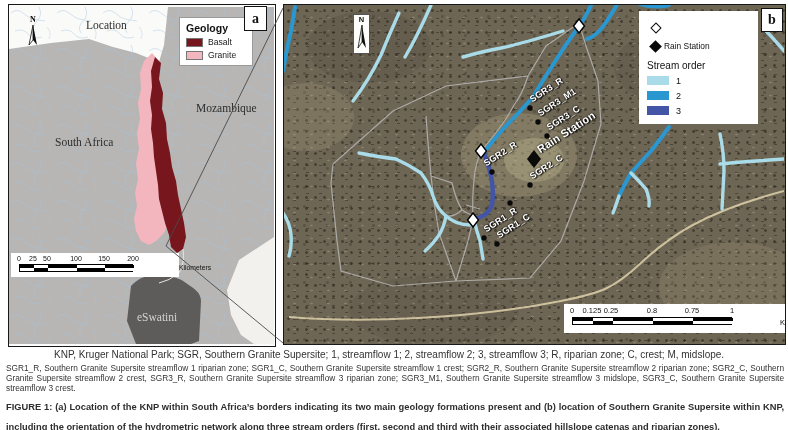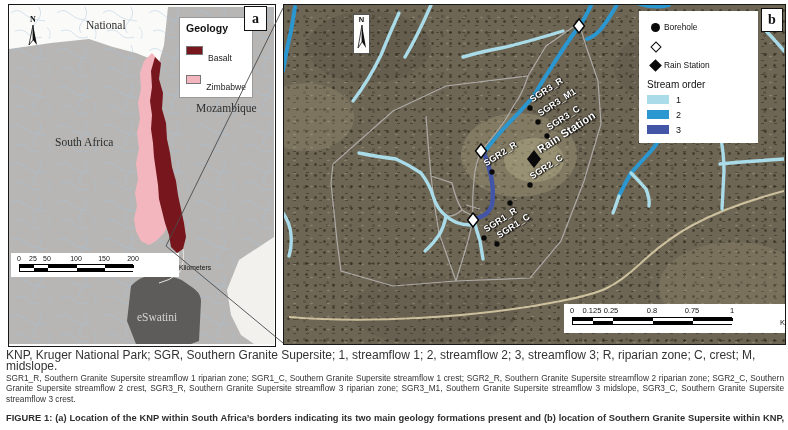--- a/index.html
+++ b/index.html
@@ -16,21 +16,21 @@
     font-family:"Liberation Serif", serif; font-weight:bold; font-size:14px; color:#111; }
 
   
   .country-label { position:absolute; font-family:"Liberation Serif", serif; font-size:11.5px; color:#2d2d2d; z-index:10; white-space:nowrap; }
   #label-eswatini { color:#d5d4d2; }
 
   #legend-a { position:absolute; left:170px; top:12px; width:74px; background:#fff; border:1px solid #9a9a9a; padding:4px 6px 5px 6px; z-index:30; }
   #legend-a .lg-title { font-weight:bold; font-size:10.5px; color:#111; margin-bottom:3px; }
   .geo-row { display:flex; align-items:center; margin-top:3px; }
   .geo-swatch { width:17px; height:9px; margin-right:5px; border:0.5px solid #777; }
-  .geo-label { font-size:8.6px; color:#222;margin-top:16px; }
+  .geo-label { font-size:8.6px; color:#222; }
 
   .scalebox { position:absolute; background:#fff; z-index:30; }
   #scalebox-a { left:2px; top:248px; width:168px; height:24px; }
   #scalebox-b { left:280px; top:299px; width:222px; height:29px; }
   .sb-tick { position:absolute; transform:translateX(-50%); font-size:7px; color:#111; top:2px; }
   #scalebox-b .sb-tick { font-size:7.5px; }
   .sb-bar { position:absolute; border:0.8px solid #000; font-size:0; line-height:0; }
   .sb-row { height:3px; white-space:nowrap; font-size:0; }
   .sb-seg { display:inline-block; height:3px; vertical-align:top; }
   .sb-unit { position:absolute; font-size:6.8px; color:#111;padding-left:44px; }
@@ -62,21 +62,21 @@
   .sym-dot { width:9px; height:9px; border-radius:50%; background:#0a0a0a; }
   .sym-gauge { width:8px; height:8px; border:1.4px solid #0a0a0a; background:#fff; transform:rotate(45deg); }
   .sym-rain { width:9px; height:9px; background:#0a0a0a; transform:rotate(45deg); }
   .lb-so-title { font-weight:normal; font-size:10px; color:#111; margin:4px 0 2px 0; }
   .so-row { display:flex; align-items:center; height:15px; }
   .so-swatch { width:22px; height:9px; margin-right:7px; }
   .so-label { font-size:9px; color:#111; }
 
   
   #caption { position:absolute; left:6px; top:350px; width:778px; color:#333; }
-  #abbrev-line { font-size:12px; line-height:10.5px; }
+  #abbrev-line { font-size:10px; line-height:10.5px;margin-left:48px; }
   #site-line { font-size:8.3px; line-height:10.3px; text-align:justify; margin-top:2px; }
   #figure-caption { font-size:9.3px; line-height:20px; font-weight:bold; color:#2e2e2e; text-align:justify; margin-top:4px; }
 
   #leader-svg { position:absolute; left:0; top:0; z-index:45; pointer-events:none; }
 </style>
 </head>
 <body>
 
 <div id="canvas">
 
@@ -98,34 +98,34 @@
       <polygon points="143,48 150,56 149,71 152,86 150,101 154,116 155,131 158,146 160,161 164,176 166,191 165,206 160,218 155,228 147,236 140,240 132,236 127,226 125,214 128,201 126,188 129,174 127,158 130,144 128,128 131,114 129,98 132,84 131,68 135,56" fill="#f3b6bf"></polygon>
       <polygon points="146,52 152,58 150,74 154,88 153,104 157,118 158,134 161,148 163,162 167,176 169,190 172,204 175,218 177,232 174,244 168,248 162,242 160,230 156,218 153,206 150,194 149,180 147,166 145,152 144,138 142,124 143,110 141,96 143,82 142,66" fill="#77161d"></polygon>
       <path d="M174,244 Q176,258 170,268 Q160,276 150,278" fill="none" stroke="#e6e5e3" stroke-width="1"></path>
       <g>
         <text x="24" y="17" text-anchor="middle" font-size="8" font-weight="bold" font-family="Liberation Serif, serif" fill="#111">N</text>
         <path d="M24,20 L20,40 L24,35 Z" fill="#fff" stroke="#111" stroke-width="0.8"></path>
         <path d="M24,20 L28,40 L24,35 Z" fill="#111"></path>
       </g>
     </svg>
 
-    <span class="country-label" id="label-zimbabwe" style="left:77px; top:14px;">National</span>
+    <span class="country-label" id="label-zimbabwe" style="left:77px; top:14px;">Location</span>
     <span class="country-label" id="label-mozambique" style="left:187px; top:97px;">Mozambique</span>
     <span class="country-label" id="label-south-africa" style="left:46px; top:131px;">South Africa</span>
     <span class="country-label" id="label-eswatini" style="left:128px; top:306px;font-family:Liberation Serif, serif;">eSwatini</span>
 
     <div id="legend-a">
       <div class="lg-title">Geology</div>
       <div class="geo-row">
         <div class="geo-swatch" style="background-color: rgb(119, 22, 29);"></div>
         <span class="geo-label">Basalt</span>
       </div>
       <div class="geo-row">
         <div class="geo-swatch" style="background-color: rgb(243, 182, 191);"></div>
-        <span class="geo-label">Zimbabwe</span>
+        <span class="geo-label">Granite</span>
       </div>
     </div>
 
     <div class="panel-tag" style="left:235px; top:1px; width:23px; height:25px;">a</div>
 
     <div class="scalebox" id="scalebox-a">
       <span class="sb-tick" style="left:8px;">0</span>
       <span class="sb-tick" style="left:22px;">25</span>
       <span class="sb-tick" style="left:36px;">50</span>
       <span class="sb-tick" style="left:65px;">100</span>
@@ -219,26 +219,20 @@
       <span class="n-letter">N</span>
       <svg width="12" height="26" viewBox="0 0 12 26">
         <path d="M6,1 L2,24 L6,18 Z" fill="#fff" stroke="#111" stroke-width="0.8"></path>
         <path d="M6,1 L10,24 L6,18 Z" fill="#111"></path>
       </svg>
     </div>
 
     <div id="legend-b">
       <div class="lb-row">
         <span class="lb-sym">
-            <span class="sym-dot"></span>
-          </span>
-        <span class="lb-label">Borehole</span>
-      </div>
-      <div class="lb-row">
-        <span class="lb-sym">
             <span class="sym-gauge"></span>
           </span>
       </div>
       <div class="lb-row">
         <span class="lb-sym">
             <span class="sym-rain"></span>
           </span>
         <span class="lb-label">Rain Station</span>
       </div>
       <div class="lb-so-title">Stream order</div>

